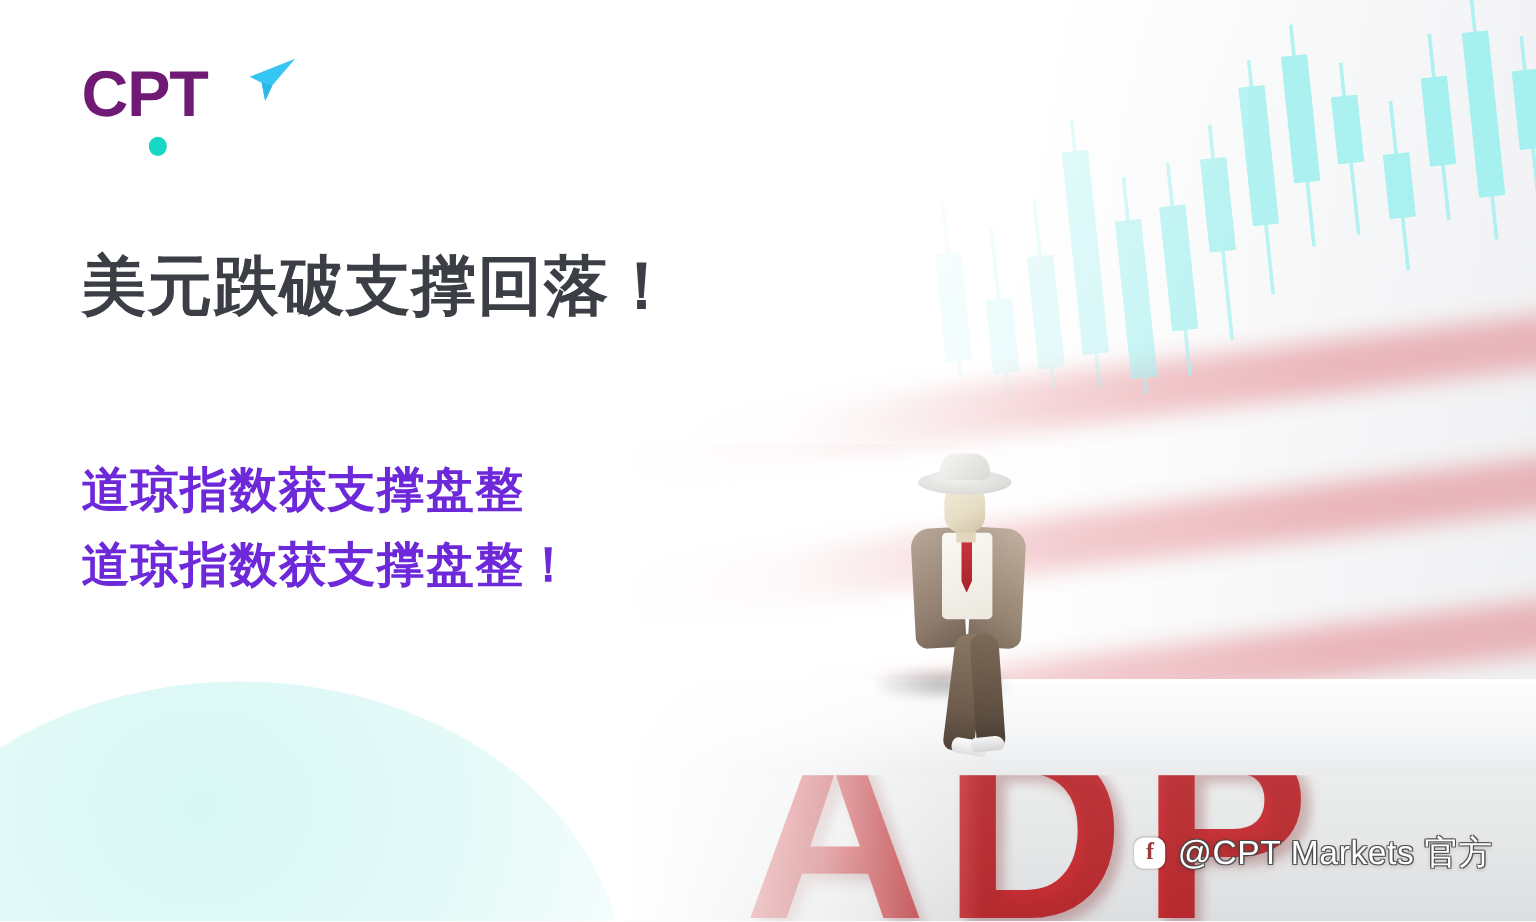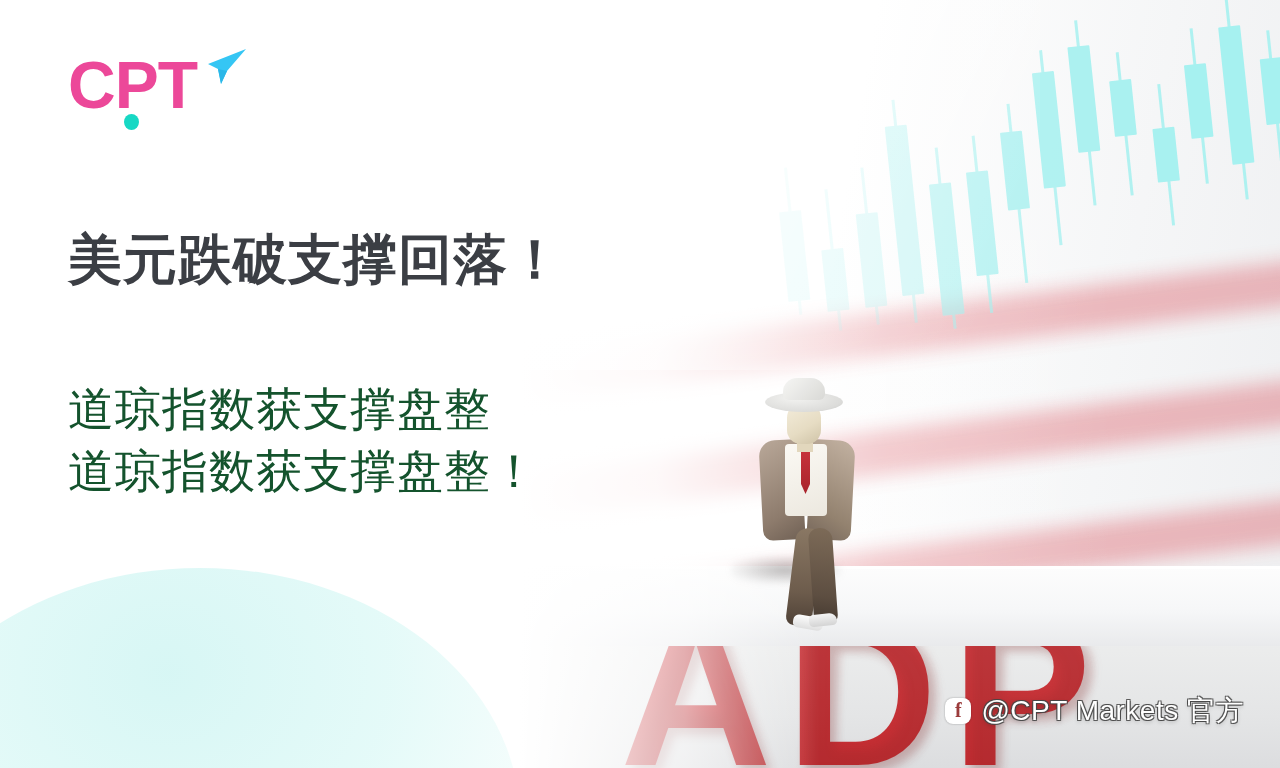--- a/index.html
+++ b/index.html
@@ -218,21 +218,21 @@
     border-radius: 1px;
   }
   .candles-fade {
     position: absolute; left: 0; top: 0; width: 520px; height: 370px;
     background: linear-gradient(115deg, #ffffff 8%, rgba(255,255,255,.82) 32%, rgba(255,255,255,.25) 62%, rgba(255,255,255,0) 88%);
   }
 
   
   .logo { position: absolute; left: 68px; top: 52px; }
   .logo-text {
-    font-size: 66px; font-weight: 700; color: #ec4899;
+    font-size: 54px; font-weight: 700; color: #701a75;
     letter-spacing: -1px; line-height: 1;
     font-family: "Liberation Sans", "DejaVu Sans", sans-serif;
   }
   .logo-dot {
     position: absolute; left: 56px; top: 62px;
     width: 15px; height: 16px; border-radius: 50%;
     background: #17d8c4;
   }
   .logo-plane { position: absolute; left: 126px; top: -6px; }
 
@@ -245,25 +245,25 @@
     border-radius: 16px;
   }
   .hl-text {
     position: relative;
     font-size: 54px; font-weight: 700; color: #3b3e44;
     line-height: 66px; letter-spacing: 1px;
     white-space: nowrap;
     padding-left: 6px;
     font-family: "Liberation Sans", "DejaVu Sans", sans-serif;
   }
-  .hl-row2 { margin-top: 28px; }
+  .hl-row2 { margin-top: 8px; }
 
   .sub-wrap { position: absolute; left: 68px; top: 378px; }
   .sub-line {
-    font-size: 46px; font-weight: 400; color: #14532d;
+    font-size: 40px; font-weight: 700; color: #6d28d9;
     line-height: 62px; letter-spacing: 1px; white-space: nowrap;
     font-family: "Liberation Sans", "DejaVu Sans", sans-serif;
   }
 
   
   .watermark {
     position: absolute;
     right: 36px; bottom: 38px;
     display: flex; align-items: center; gap: 10px;
   }

